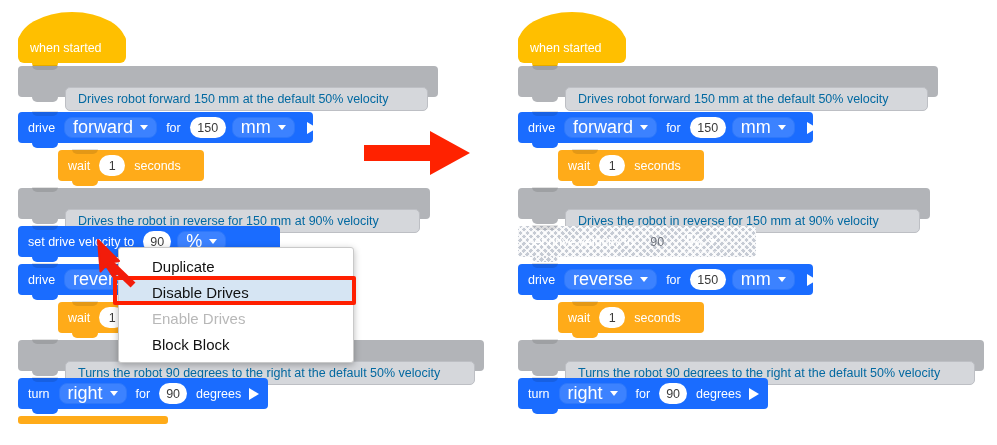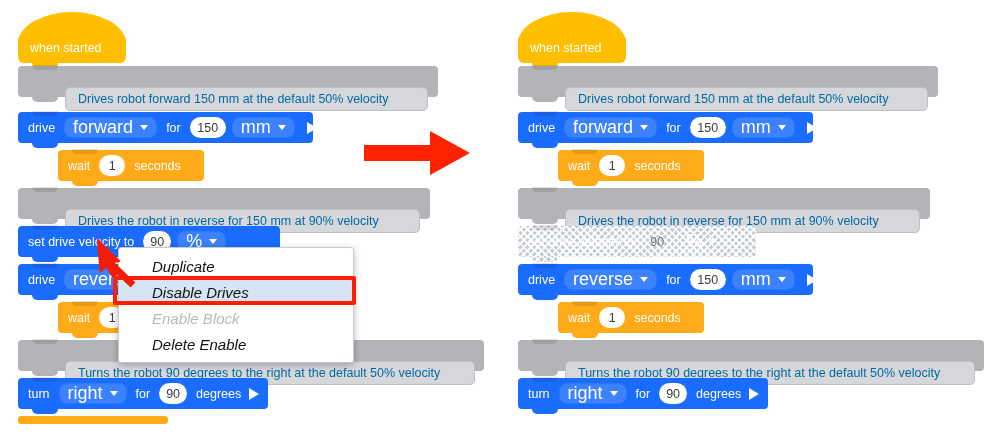--- a/index.html
+++ b/index.html
@@ -178,21 +178,20 @@
 
   
   .ctx {
     position: absolute;
     background: #ffffff;
     border: 1px solid #c9c9c9;
     border-radius: 3px;
     box-shadow: 0 2px 7px rgba(0,0,0,0.28);
     padding: 5px 0;
     z-index: 40;
-    font-style: italic;
   }
   .ctx-item {
     height: 26px;
     display: flex;
     align-items: center;
     padding-left: 33px;
     font-size: 15px;
     color: #111111;
     font-family: "Liberation Sans", sans-serif;
   }
@@ -325,24 +324,24 @@
     <div style="position:absolute; left:18px; top:416px; width:150px; height:8px; background:#FFAB19; border-radius:3px;"></div>
 
     <div class="ctx" style="left:118px; top:247px; width:236px;">
       <div class="ctx-item">
         <span>Duplicate</span>
       </div>
       <div class="ctx-item sel">
         <span>Disable Drives</span>
       </div>
       <div class="ctx-item dis">
-        <span>Enable Block</span>
+        <span>Enable Drives</span>
       </div>
       <div class="ctx-item">
-        <span>Delete Enable</span>
+        <span>Block Block</span>
       </div>
     </div>
 
     <div class="ctx-hl" style="left:113px; top:276px; width:243px; height:29px;"></div>
 
     <svg class="cursor" style="left:93px; top:236px;" width="60" height="60" viewBox="0 0 60 60">
       <path d="M5 4 L26 25 L17.5 26.5 L25 37 L20 40.5 L13 29.5 L7.5 35.5 Z" fill="#F21C0A" stroke="#F21C0A" stroke-width="2" stroke-linejoin="round"></path>
       <path d="M16 26 L40 49" stroke="#F21C0A" stroke-width="7" stroke-linecap="butt"></path>
     </svg>
 

